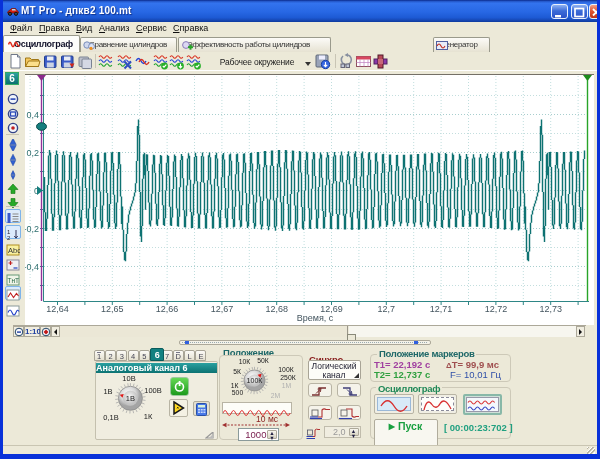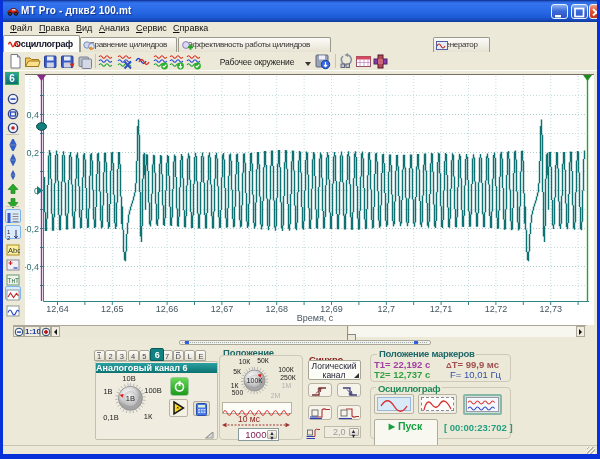--- a/index.html
+++ b/index.html
@@ -501,21 +501,21 @@
         <text x="56.5" y="43.0" font-size="6.8" fill="#b0b0b0" text-anchor="middle">2М</text>
         <text x="18.5" y="40.0" font-size="6.8" fill="#222" text-anchor="middle">500</text>
         <text x="15.5" y="32.5" font-size="6.8" fill="#222" text-anchor="middle">1К</text>
         <text x="18.0" y="19.0" font-size="6.8" fill="#222" text-anchor="middle">5К</text>
         <text x="35.5" y="28.1" font-size="7" fill="#222" text-anchor="middle">100К</text>
       </svg>
  <div style="position:absolute;left:219px;top:56px;width:70px;height:12px;background:#fdfdf8;border:1px solid #b8b4a4">
   <svg width="68" height="10" viewBox="0 0 68 10">
           <path d="M0 6 q2.1 -5 4.2 0 q2.1 5 4.2 0 q2.1 -5 4.2 0 q2.1 5 4.2 0 q2.1 -5 4.2 0 q2.1 5 4.2 0 q2.1 -5 4.2 0 q2.1 5 4.2 0 q2.1 -5 4.2 0 q2.1 5 4.2 0 q2.1 -5 4.2 0 q2.1 5 4.2 0 q2.1 -5 4.2 0 q2.1 5 4.2 0 q2.1 -5 4.2 0 q2.1 5 4.2 0" stroke="#e03030" stroke-width="1" fill="none"></path>
         </svg></div>
- <div style="position:absolute;left:235px;top:67.5px;width:40px;font-size:8.5px;color:#8b2020;text-align:left">10 мс</div>
+ <div style="position:absolute;left:235px;top:67.5px;width:40px;font-size:8.5px;color:#8b2020;text-align:right">10 мс</div>
  <svg style="position:absolute;left:219px;top:76px" width="68" height="6" viewBox="0 0 68 6">
         <line x1="2" y1="3" x2="66" y2="3" stroke="#a03030" stroke-width="1" stroke-dasharray="2,1.5"></line>
         <path d="M0 3 l4.5 -2.2 v4.4 Z" fill="#a03030"></path>
         <path d="M68 3 l-4.5 -2.2 v4.4 Z" fill="#a03030"></path>
       </svg>
  <div style="position:absolute;left:235px;top:82px;width:41px;height:13px;background:#fff;border:1px solid #8a9a9a;font-size:9.5px;color:#7a2050;text-align:center;line-height:12px">1000&nbsp;&nbsp;<span style="position:absolute;right:1px;top:1px;bottom:1px;width:10px;background:linear-gradient(180deg,#f8f6ee,#d8d4c4);border:1px solid #aca899;border-radius:1px;font-size:5.5px;line-height:5px;text-align:center;color:#224">▲<br>▼</span></div>
 
  <div class="gtitle" style="position:absolute;left:306px;top:8px;font-size:9.5px;letter-spacing:-0.2px;font-weight:bold;color:#8b2020">Синхро</div>
  <div style="position:absolute;left:304.5px;top:13.5px;width:53px;height:20px;background:#fdfdf8;border:1px solid #a8a496;border-radius:2px;font-size:8.5px;color:#223;text-align:center;line-height:9.5px;padding-top:1px">Логический<br>канал<span style="position:absolute;right:1px;bottom:1px;width:0;height:0;border-left:5px solid transparent;border-bottom:5px solid #333"></span></div>
  <div style="position:absolute;left:304.5px;top:37px;width:24.5px;height:14px;background:#f5f3ea;border:1px solid #b8b4a4;border-radius:3px;text-align:center"><svg width="22" height="13" viewBox="0 0 22 13">

